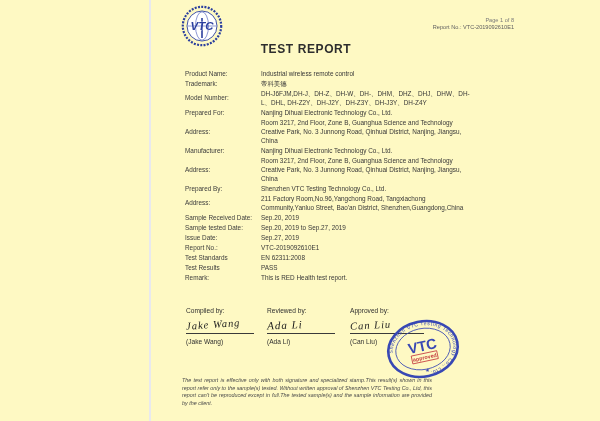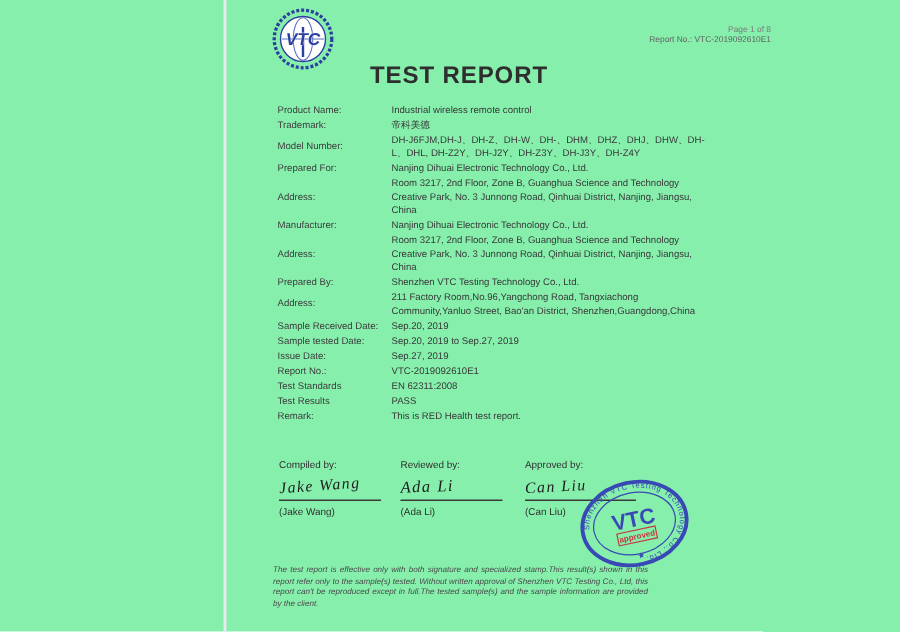--- a/index.html
+++ b/index.html
@@ -1,26 +1,26 @@
 <!DOCTYPE html>
 <html><head>
 <meta charset="utf-8">
 <style>
   html,body{margin:0;padding:0;background:#ffffff;}
-  .screen{position:relative;width:600px;height:421px;background:#86efac;overflow:hidden;
+  .screen{position:relative;width:600px;height:421px;background:#fef9c3;overflow:hidden;
           font-family:"Liberation Sans",sans-serif;color:#3b3b3b;}
   .page-edge{position:absolute;left:149px;top:0;width:2px;height:421px;background:#e8e9ee;}
 
   
   .logo{position:absolute;left:181px;top:5px;width:42px;height:42px;}
   .header-right{position:absolute;top:17px;right:86px;text-align:right;line-height:7px;}
   .header-right .l1{font-size:5.6px;color:#7a7a7a;}
   .header-right .l2{font-size:5.6px;color:#606060;}
   .title{position:absolute;top:42px;left:150px;width:312px;text-align:center;
-         font-size:16px;font-weight:bold;letter-spacing:0.6px;color:#2e2e2e;}
+         font-size:12px;font-weight:bold;letter-spacing:0.6px;color:#2e2e2e;}
 
   
   .info-table{position:absolute;left:185px;top:69px;width:292px;}
   .row{display:flex;align-items:center;padding:0.6px 0;}
   .row .lbl{width:76px;flex:none;font-size:6.4px;color:#3c3c3c;line-height:8.9px;}
   .row .val{flex:1;font-size:6.4px;color:#383838;line-height:8.9px;max-width:214px;}
 
   
   .sig-block{position:absolute;left:186px;top:307px;display:flex;}
   .sig-col{display:flex;flex-direction:column;}

